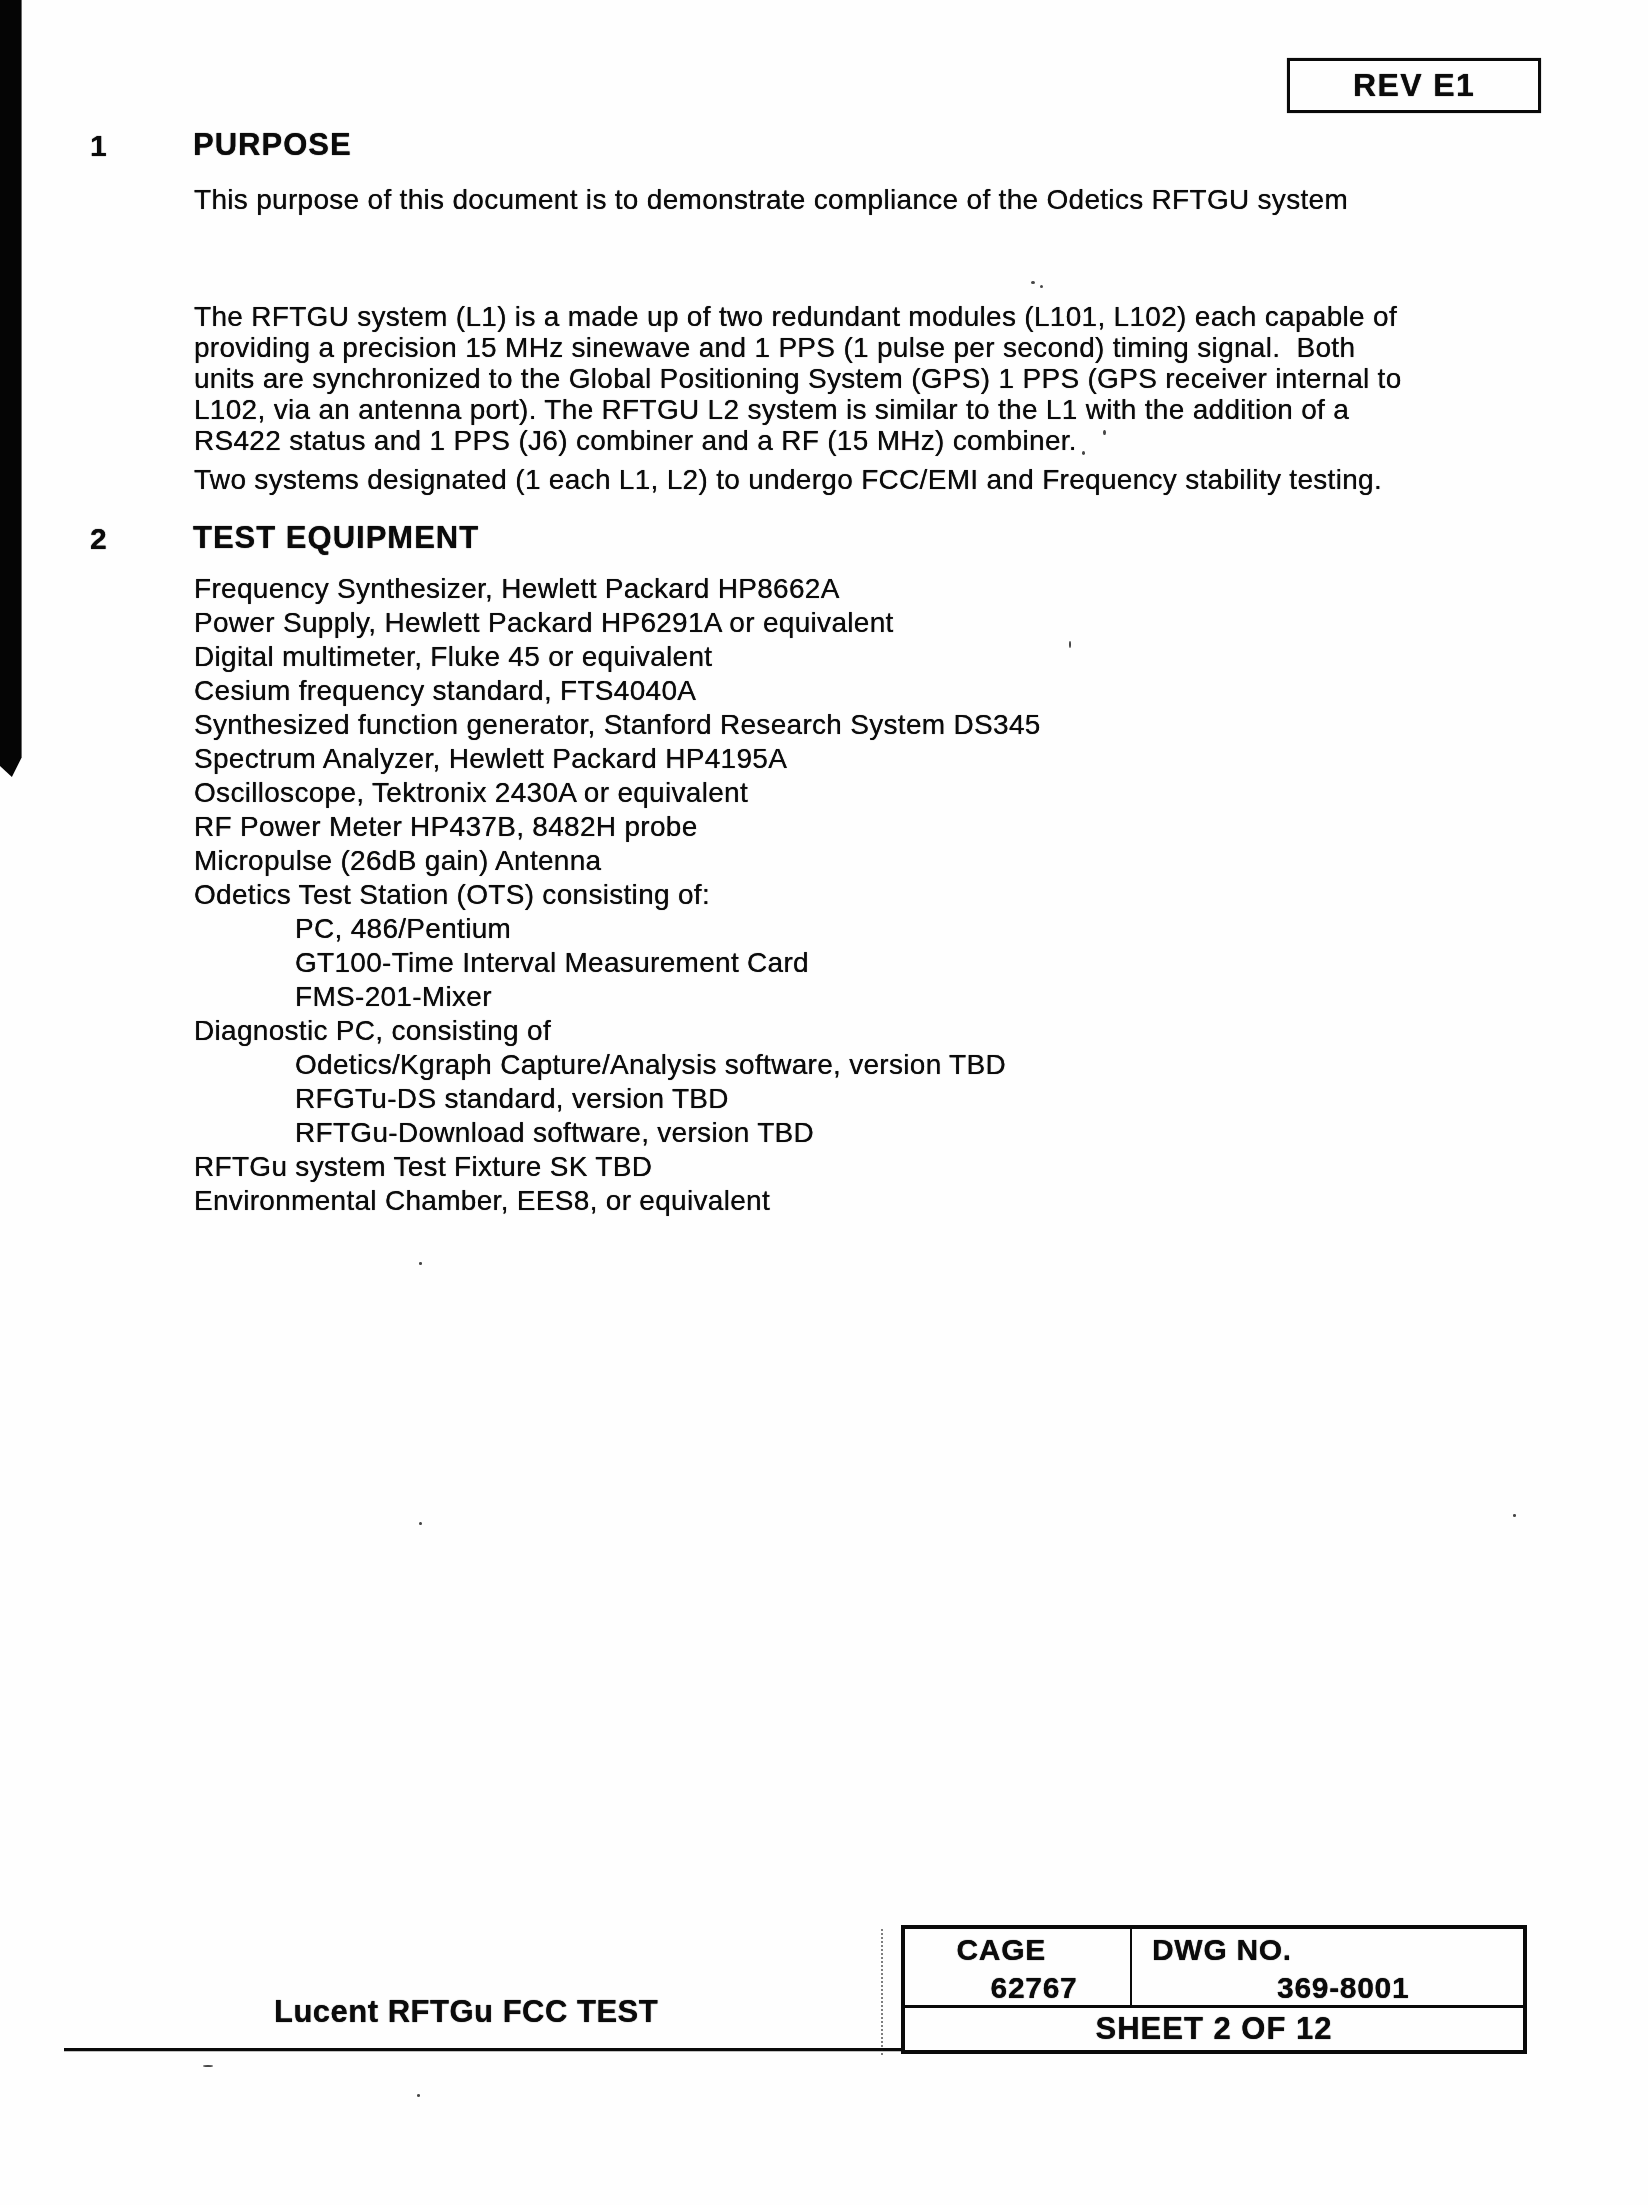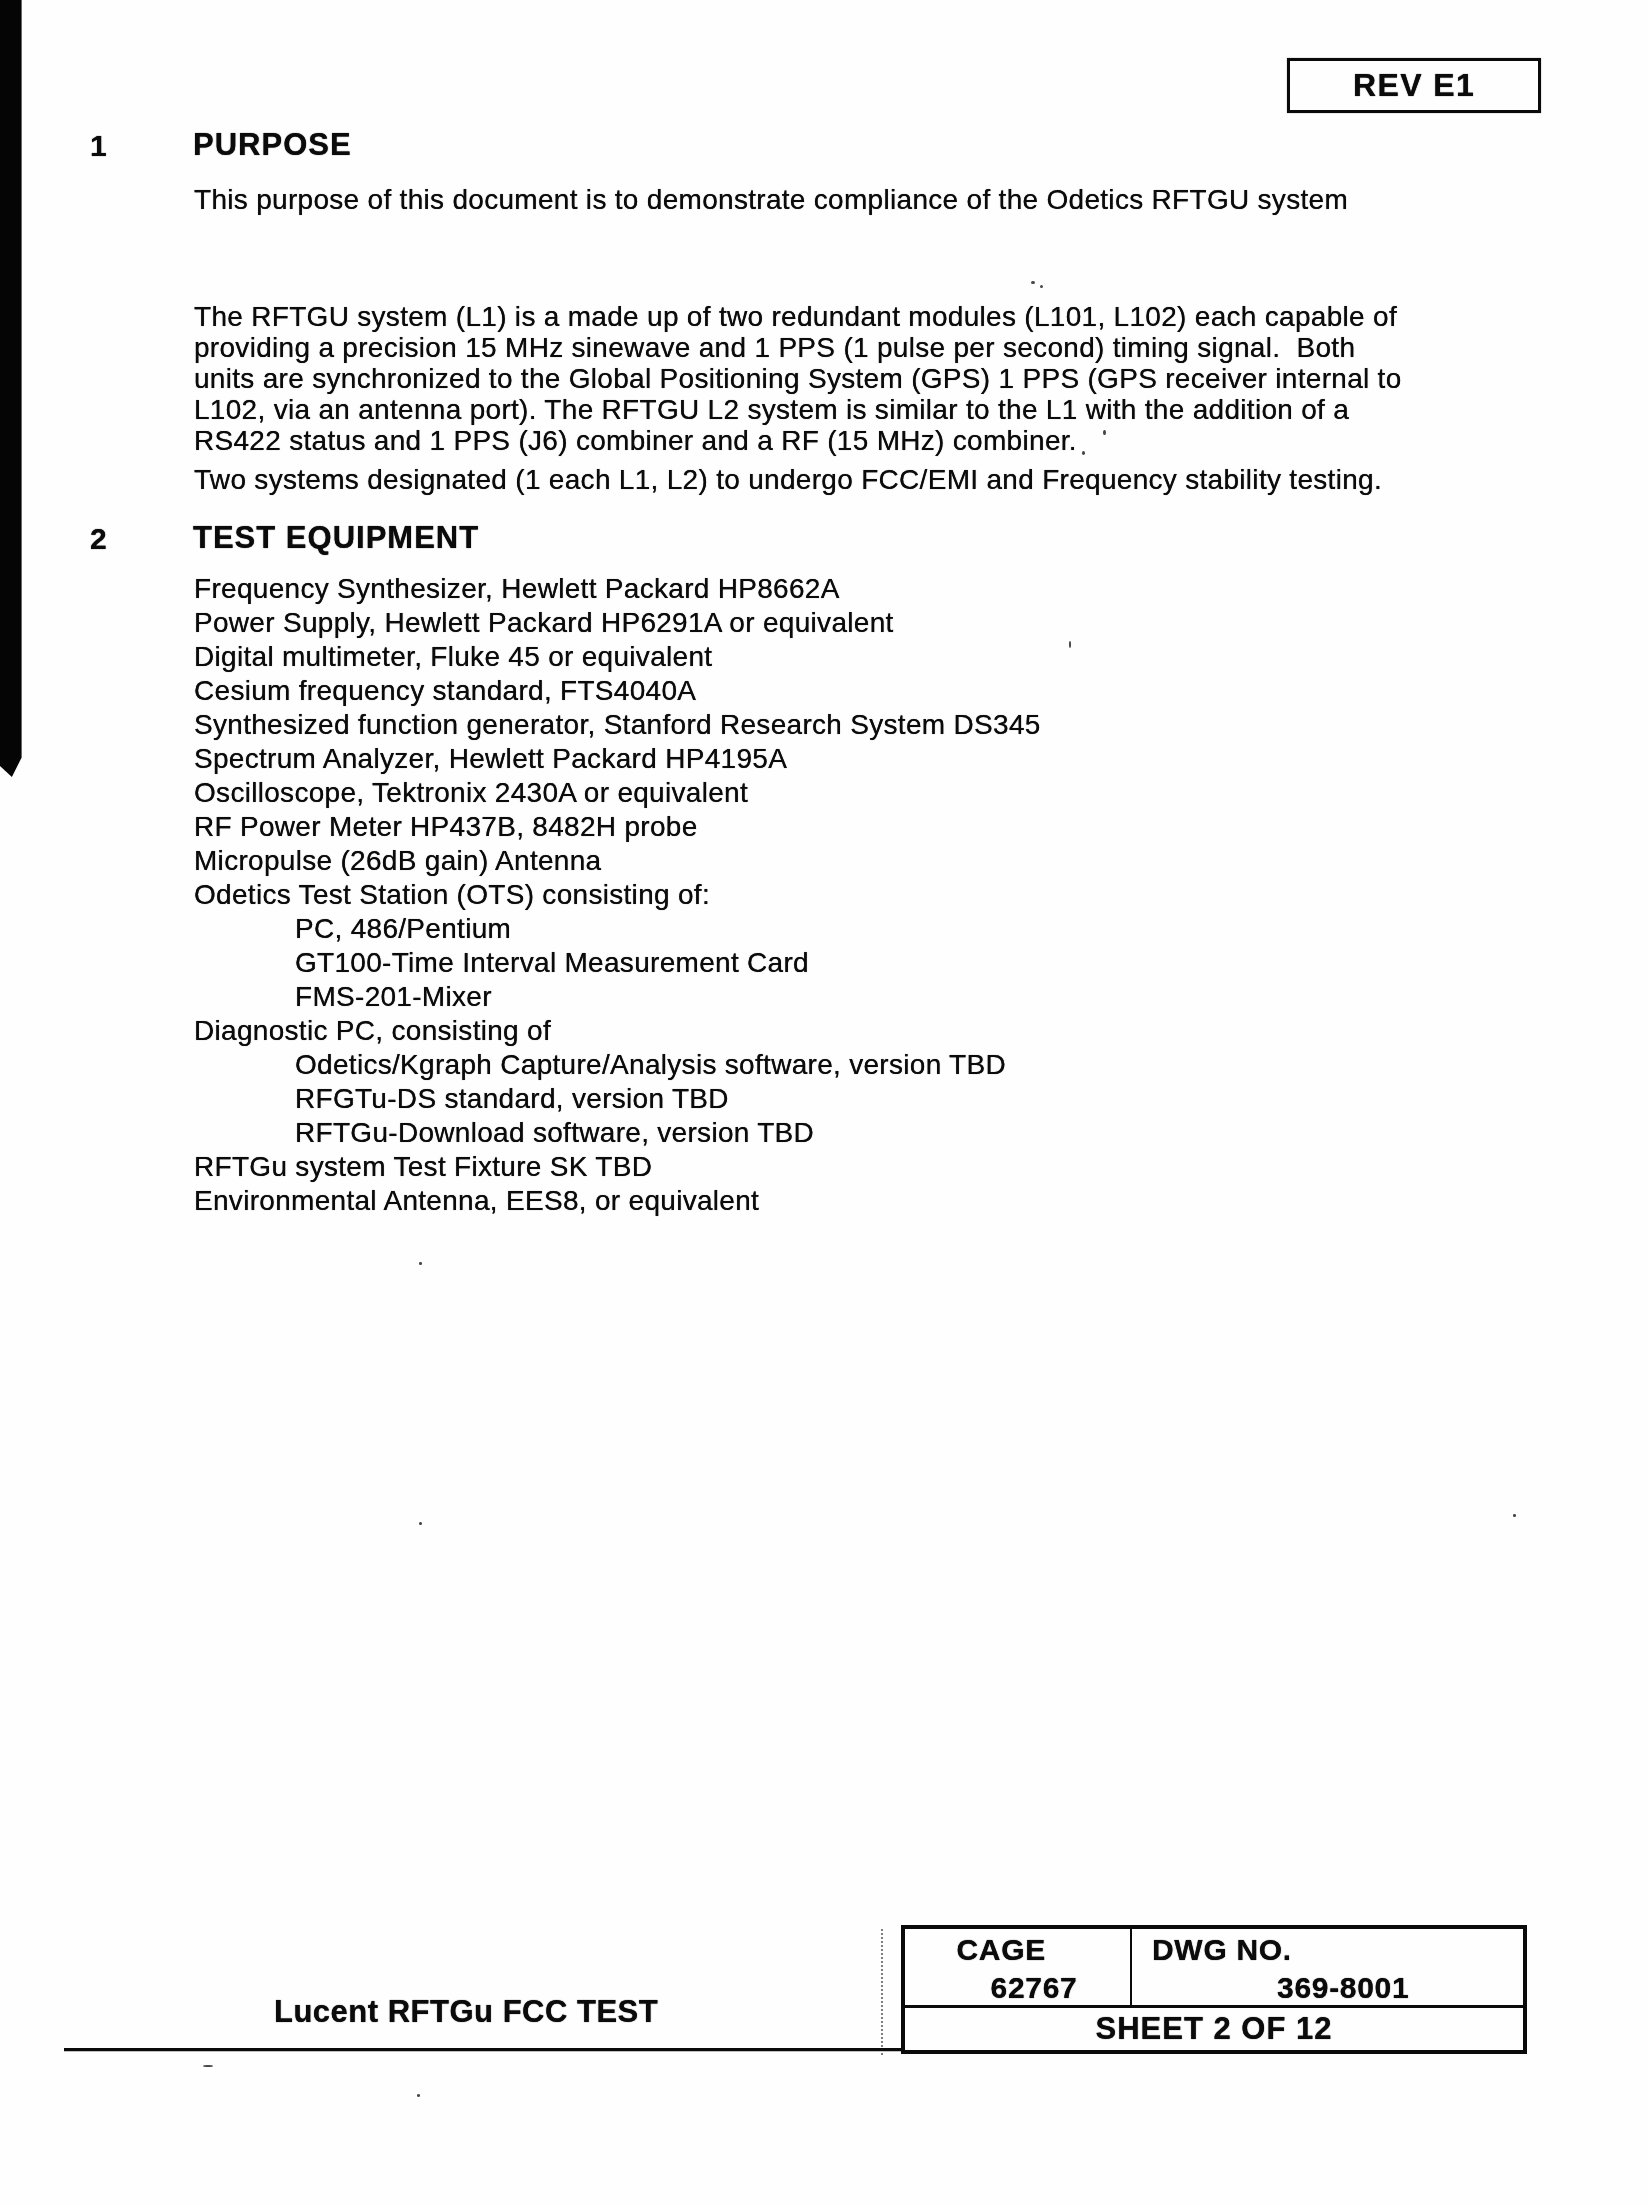--- a/index.html
+++ b/index.html
@@ -134,21 +134,21 @@
     <div class="eq">Micropulse (26dB gain) Antenna</div>
     <div class="eq">Odetics Test Station (OTS) consisting of:</div>
     <div class="eq sub">PC, 486/Pentium</div>
     <div class="eq sub">GT100-Time Interval Measurement Card</div>
     <div class="eq sub">FMS-201-Mixer</div>
     <div class="eq">Diagnostic PC, consisting of</div>
     <div class="eq sub">Odetics/Kgraph Capture/Analysis software, version TBD</div>
     <div class="eq sub">RFGTu-DS standard, version TBD</div>
     <div class="eq sub">RFTGu-Download software, version TBD</div>
     <div class="eq">RFTGu system Test Fixture SK TBD</div>
-    <div class="eq">Environmental Antenna, EES8, or equivalent</div>
+    <div class="eq">Environmental Chamber, EES8, or equivalent</div>
   </div>
 
   <div class="abs footer-title">Lucent RFTGu FCC TEST</div>
   <div class="abs footer-rule"></div>
   <div class="abs dotcol"></div>
 
   <div class="abs title-block">
     <div class="tb-top">
       <div class="tb-cage">
         <div class="tb-label">CAGE</div>

